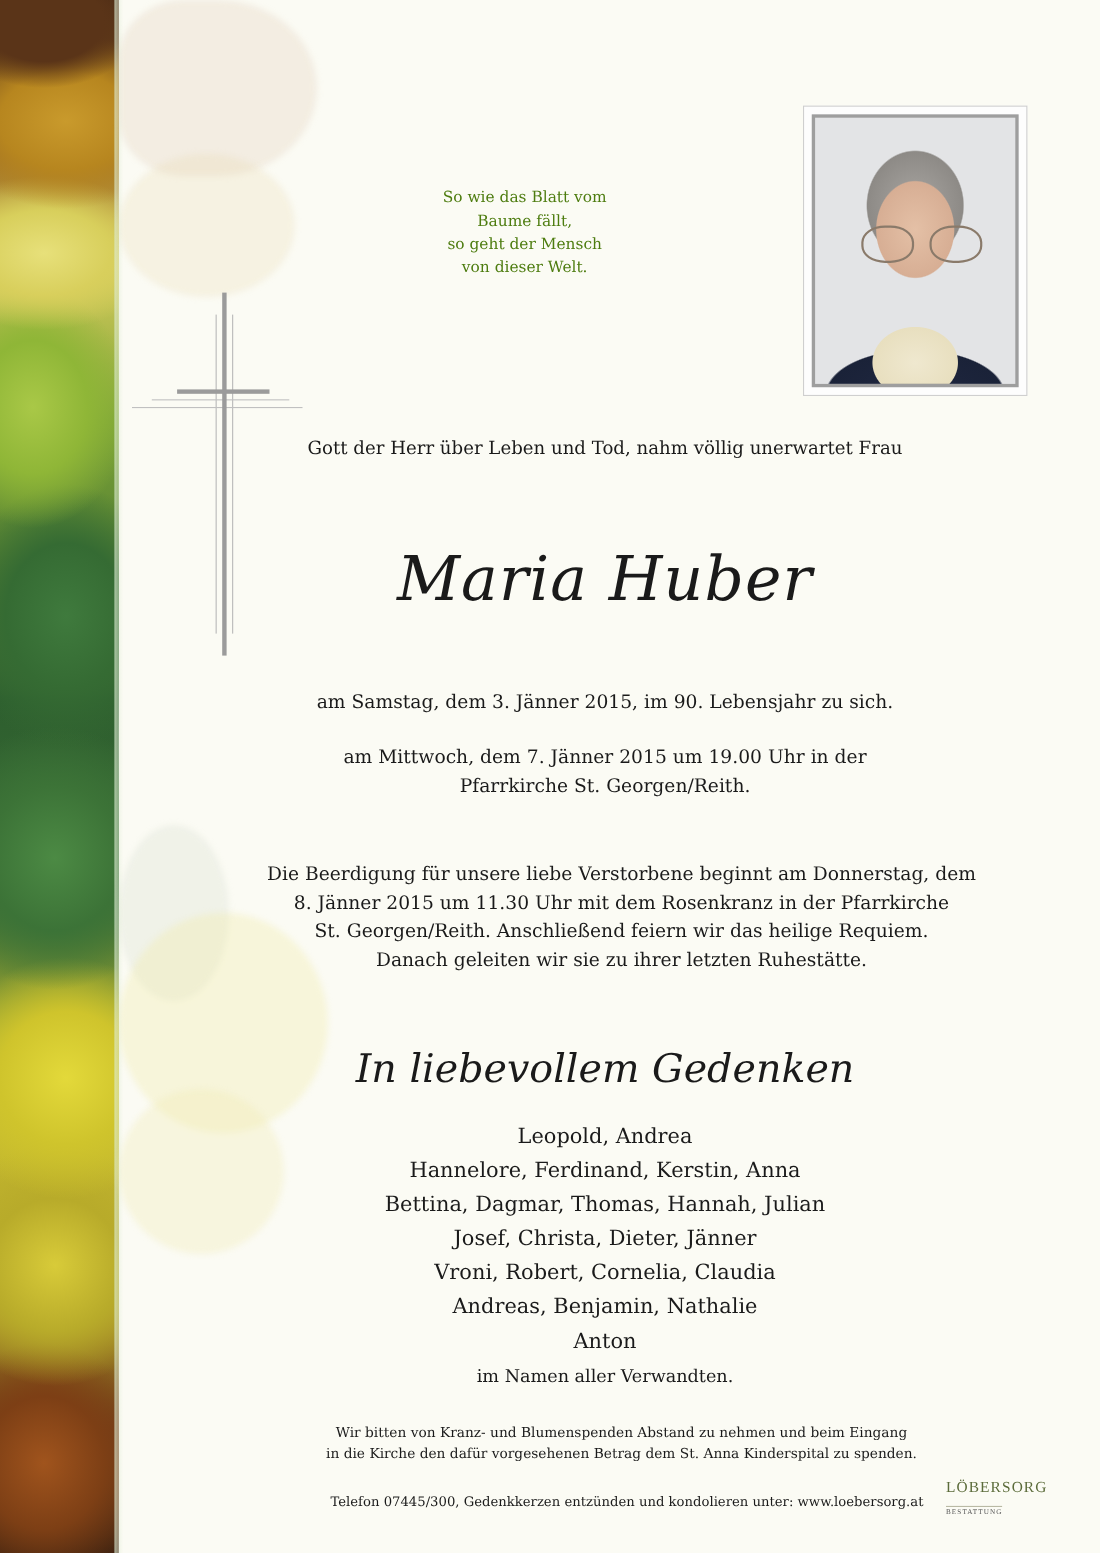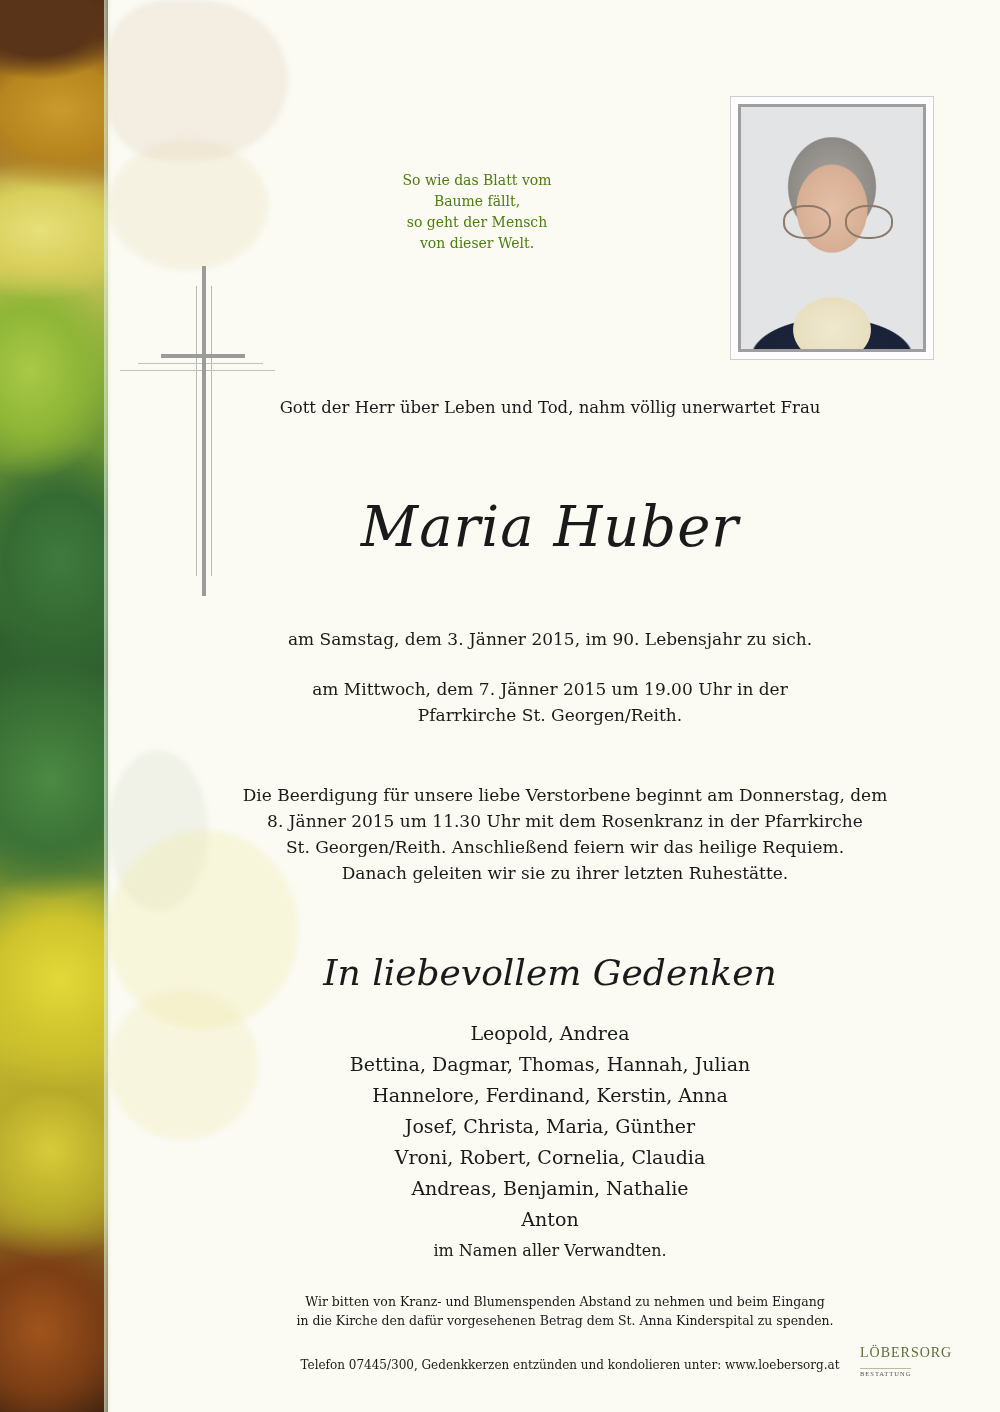--- a/index.html
+++ b/index.html
@@ -140,23 +140,23 @@
   <div>Die Beerdigung für unsere liebe Verstorbene beginnt am Donnerstag, dem</div>
   <div>8. Jänner 2015 um 11.30 Uhr mit dem Rosenkranz in der Pfarrkirche</div>
   <div>St. Georgen/Reith. Anschließend feiern wir das heilige Requiem.</div>
   <div>Danach geleiten wir sie zu ihrer letzten Ruhestätte.</div>
 </div>
 
 <div class="center memory" style="left:100px;width:900px;">In liebevollem Gedenken</div>
 
 <div class="center names" style="left:100px;width:900px;">
   <div>Leopold, Andrea</div>
+  <div>Hannelore, Ferdinand, Kerstin, Anna</div>
   <div>Bettina, Dagmar, Thomas, Hannah, Julian</div>
-  <div>Hannelore, Ferdinand, Kerstin, Anna</div>
-  <div>Josef, Christa, Maria, Günther</div>
+  <div>Josef, Christa, Dieter, Jänner</div>
   <div>Vroni, Robert, Cornelia, Claudia</div>
   <div>Andreas, Benjamin, Nathalie</div>
   <div>Anton</div>
   <span class="closing">im Namen aller Verwandten.</span>
 </div>
 
 <div class="center note" style="left:100px;width:930px;">
   <div>Wir bitten von Kranz- und Blumenspenden Abstand zu nehmen und beim Eingang</div>
   <div>in die Kirche den dafür vorgesehenen Betrag dem St. Anna Kinderspital zu spenden.</div>
 </div>

